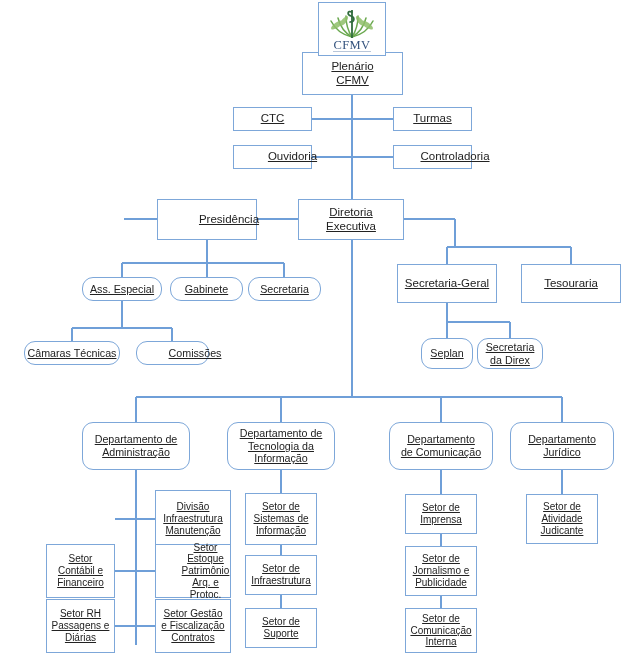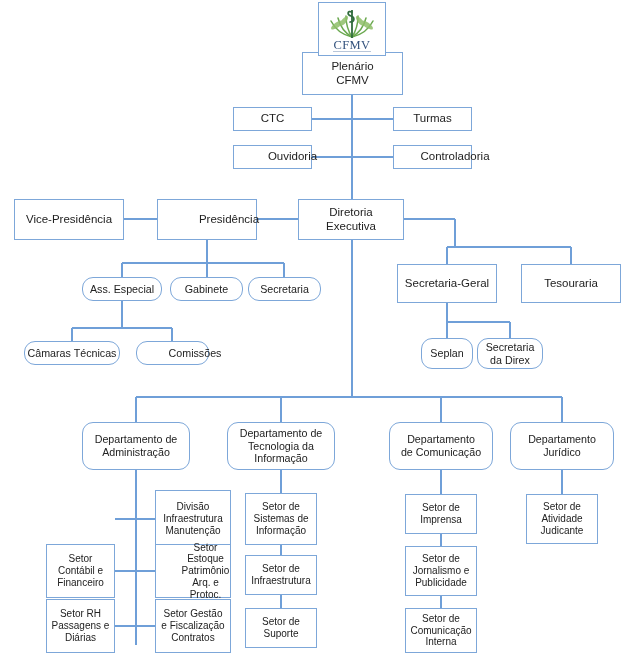--- a/index.html
+++ b/index.html
@@ -23,20 +23,21 @@
     box-sizing:border-box;
     border:1px solid #7da7d9;
     background:#ffffff;
     color:#222222;
     display:flex;
     align-items:center;
     justify-content:center;
     text-align:center;
     line-height:1.18;
     z-index:2;
+    text-decoration:underline;
   }
   .node span{display:block;padding:0 2px;}
   .f12{font-size:11.5px;}
   .f11{font-size:10.7px;border-radius:11px;}
   .f10{font-size:10px;}
   .logo-box{
     position:absolute;
     box-sizing:border-box;
     border:1px solid #7da7d9;
     background:#ffffff;
@@ -155,23 +156,20 @@
     <span>Turmas</span>
   </div>
 
   <div class="node f12" style="left:233px;top:145px;width:79px;height:24px;padding-left:40px;">
     <span>Ouvidoria</span>
   </div>
   <div class="node f12" style="left:393px;top:145px;width:79px;height:24px;padding-left:45px;">
     <span>Controladoria</span>
   </div>
 
-  <div class="node f12" style="left:14px;top:199px;width:110px;height:41px;">
-    <span>Vice-Presidência</span>
-  </div>
   <div class="node f12" style="left:157px;top:199px;width:100px;height:41px;padding-left:44px;">
     <span>Presidência</span>
   </div>
   <div class="node f12" style="left:298px;top:199px;width:106px;height:41px;">
     <div>
       <span>Diretoria</span>
       <span>Executiva</span>
     </div>
   </div>
 

